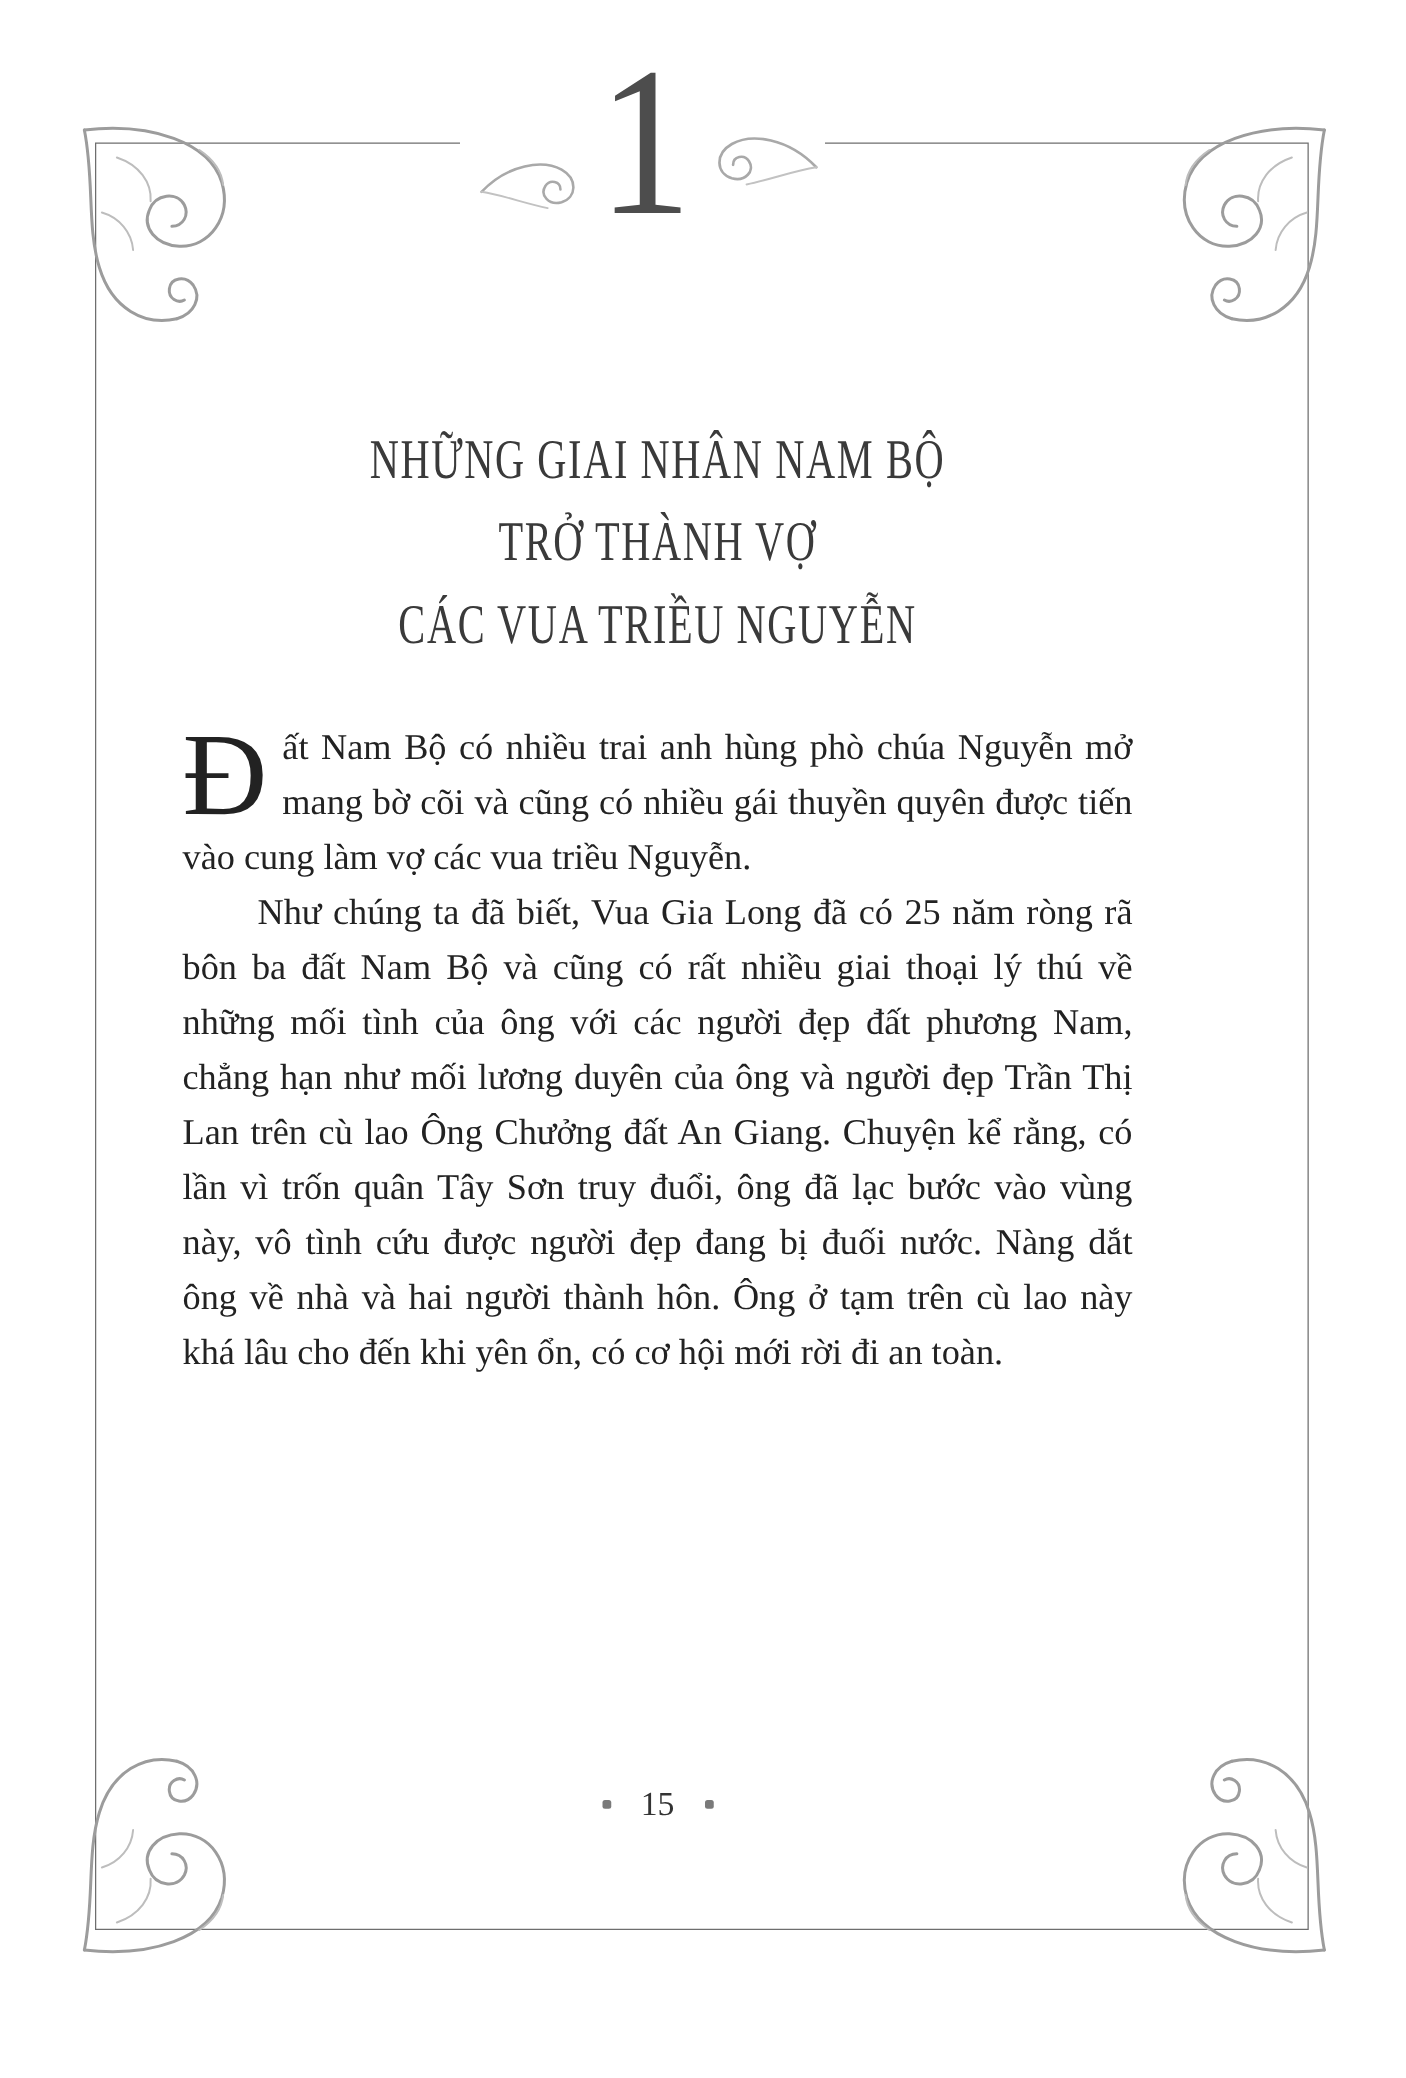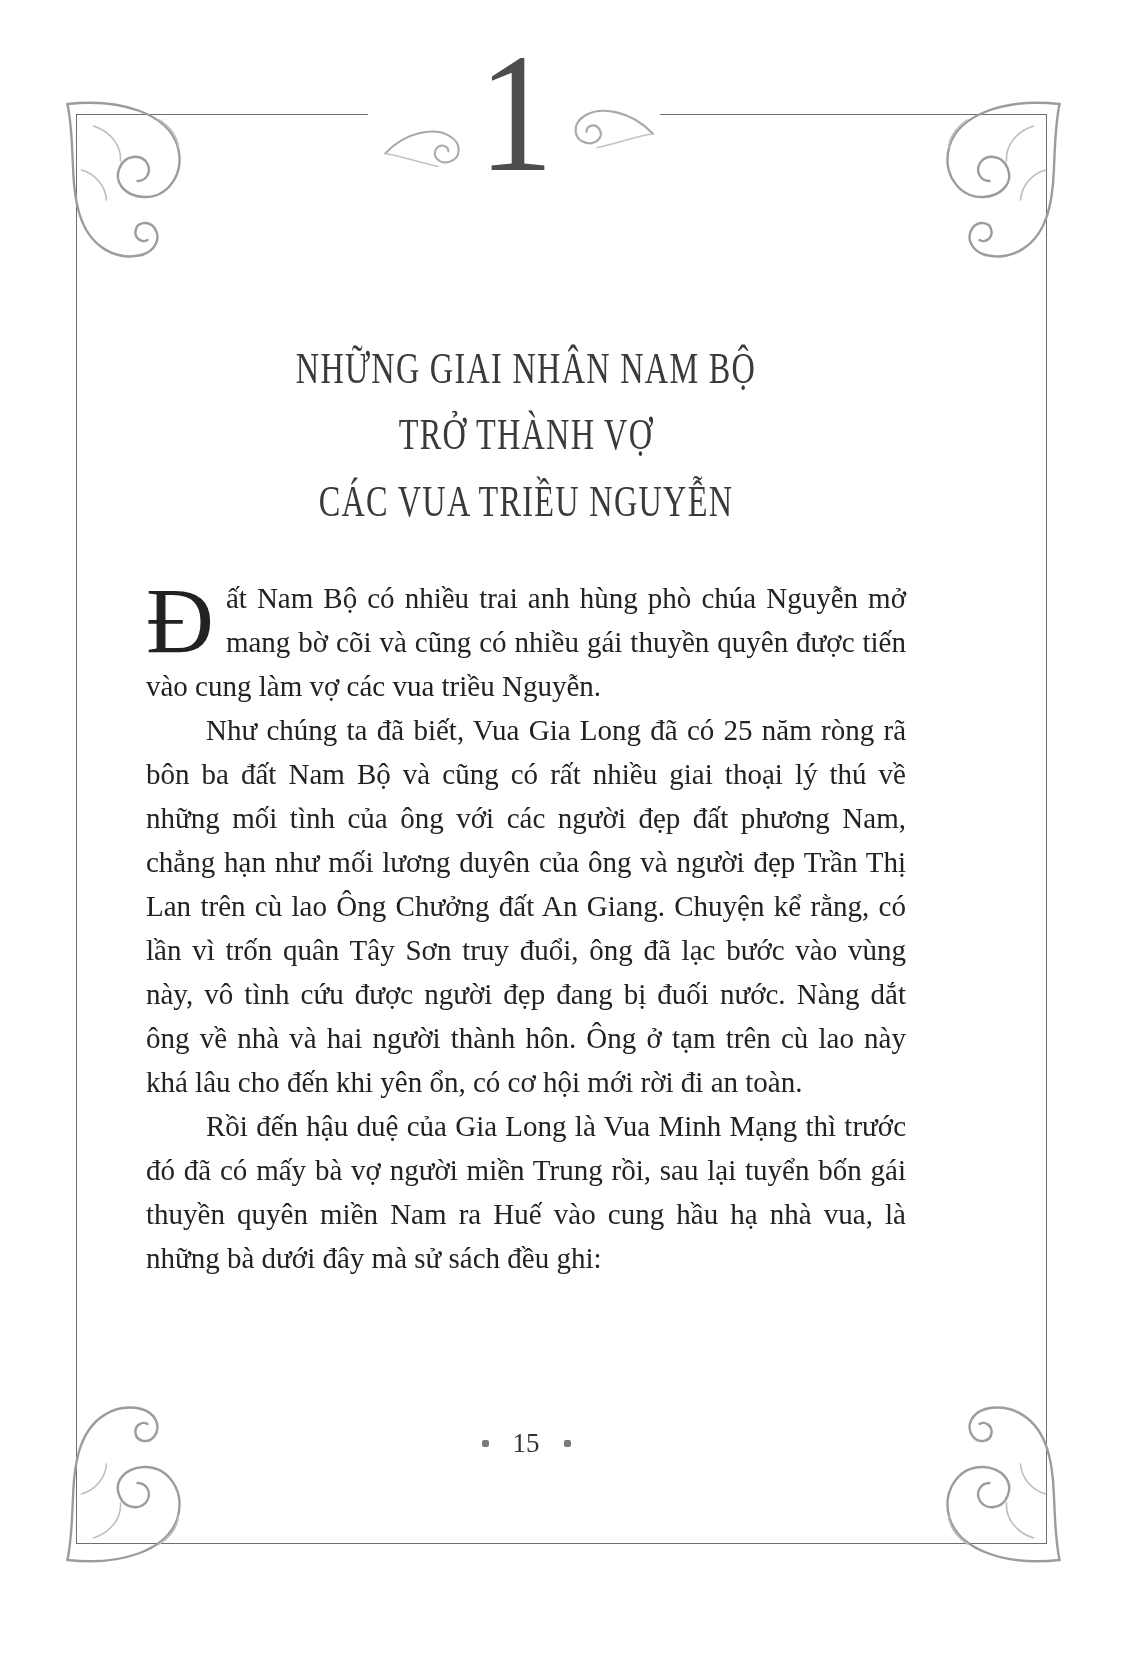--- a/index.html
+++ b/index.html
@@ -153,21 +153,20 @@
 
   <h1 class="title">
     <span class="title-line">NHỮNG GIAI NHÂN NAM BỘ</span>
     <span class="title-line">TRỞ THÀNH VỢ</span>
     <span class="title-line">CÁC VUA TRIỀU NGUYỄN</span>
   </h1>
 
   <div class="body-text">
     <p><span class="drop-cap">Đ</span><span>ất Nam Bộ có nhiều trai anh hùng phò chúa Nguyễn mở mang bờ cõi và cũng có nhiều gái thuyền quyên được tiến vào cung làm vợ các vua triều Nguyễn.</span></p>
     <p>Như chúng ta đã biết, Vua Gia Long đã có 25 năm ròng rã bôn ba đất Nam Bộ và cũng có rất nhiều giai thoại lý thú về những mối tình của ông với các người đẹp đất phương Nam, chẳng hạn như mối lương duyên của ông và người đẹp Trần Thị Lan trên cù lao Ông Chưởng đất An Giang. Chuyện kể rằng, có lần vì trốn quân Tây Sơn truy đuổi, ông đã lạc bước vào vùng này, vô tình cứu được người đẹp đang bị đuối nước. Nàng dắt ông về nhà và hai người thành hôn. Ông ở tạm trên cù lao này khá lâu cho đến khi yên ổn, có cơ hội mới rời đi an toàn.</p>
-    <p>Rồi đến hậu duệ của Gia Long là Vua Minh Mạng thì trước đó đã có mấy bà vợ người miền Trung rồi, sau lại tuyển bốn gái thuyền quyên miền Nam ra Huế vào cung hầu hạ nhà vua, là những bà dưới đây mà sử sách đều ghi:</p>
   </div>
 
   <div class="footer">
     <span class="footer-dot"></span>
     <span class="page-number">15</span>
     <span class="footer-dot"></span>
   </div>
 
 </div>
 

